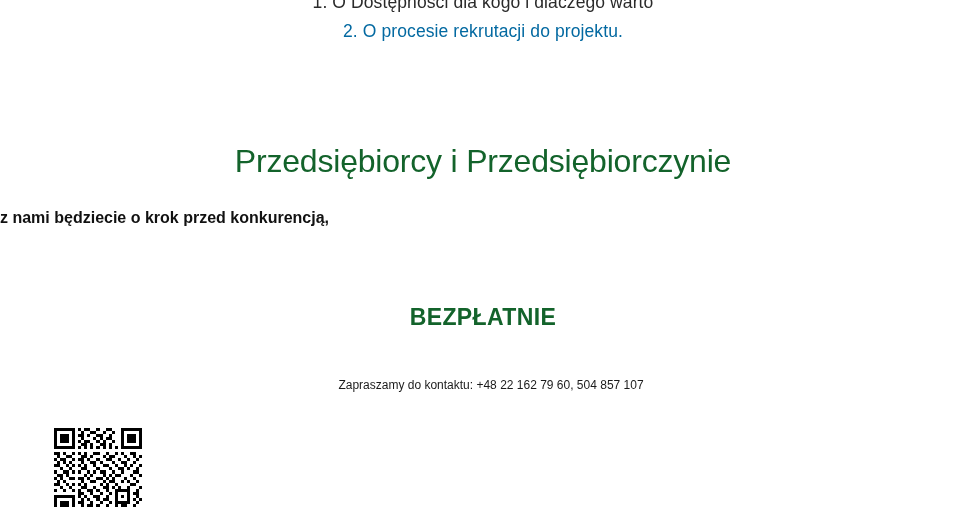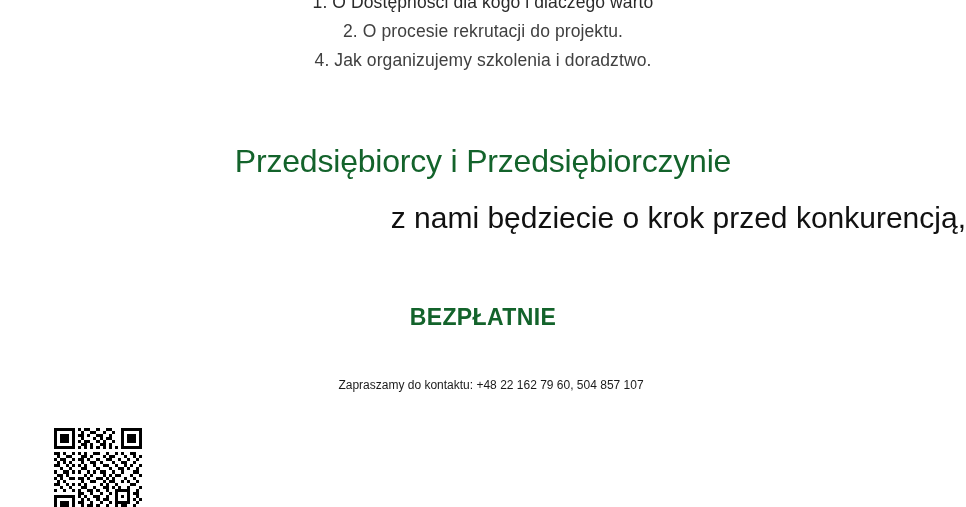--- a/index.html
+++ b/index.html
@@ -27,21 +27,21 @@
   .agenda {
     position: absolute;
     top: -12px;
     left: 0;
     width: 966px;
     text-align: center;
   }
   .agenda-item {
     font-size: 17.5px;
     line-height: 29px;
-    color: #404040;
+    color: #0369a1;
     font-weight: 400;
     letter-spacing: 0.1px;
   }
   .agenda-item.first {
     
     color: #2a2a2a;
   }
 
   
   .headline {
@@ -54,23 +54,23 @@
     font-weight: 400;
     color: #13632b;
     letter-spacing: -0.2px;
   }
 
   .subline {
     position: absolute;
     top: 200px;
     left: 0;
     width: 966px;
-    text-align: right;
-    font-size: 30px;
-    font-weight: 400;
+    text-align: left;
+    font-size: 16px;
+    font-weight: 700;
     color: #111111;
     line-height: 35px;
   }
 
   .free-label {
     position: absolute;
     top: 304px;
     left: 0;
     width: 966px;
     text-align: center;
@@ -118,21 +118,20 @@
   }
 </style>
 </head>
 <body>
 
 <div class="page">
 
   <div class="agenda">
     <div class="agenda-item first">1. O Dostępności dla kogo i dlaczego warto</div>
     <div class="agenda-item">2. O procesie rekrutacji do projektu.</div>
-    <div class="agenda-item">4. Jak organizujemy szkolenia i doradztwo.</div>
   </div>
 
   <div class="headline">Przedsiębiorcy i Przedsiębiorczynie</div>
 
   <div class="subline">
     <div>z nami będziecie o krok przed konkurencją,</div>
   </div>
 
   <div class="free-label">BEZPŁATNIE</div>
 

